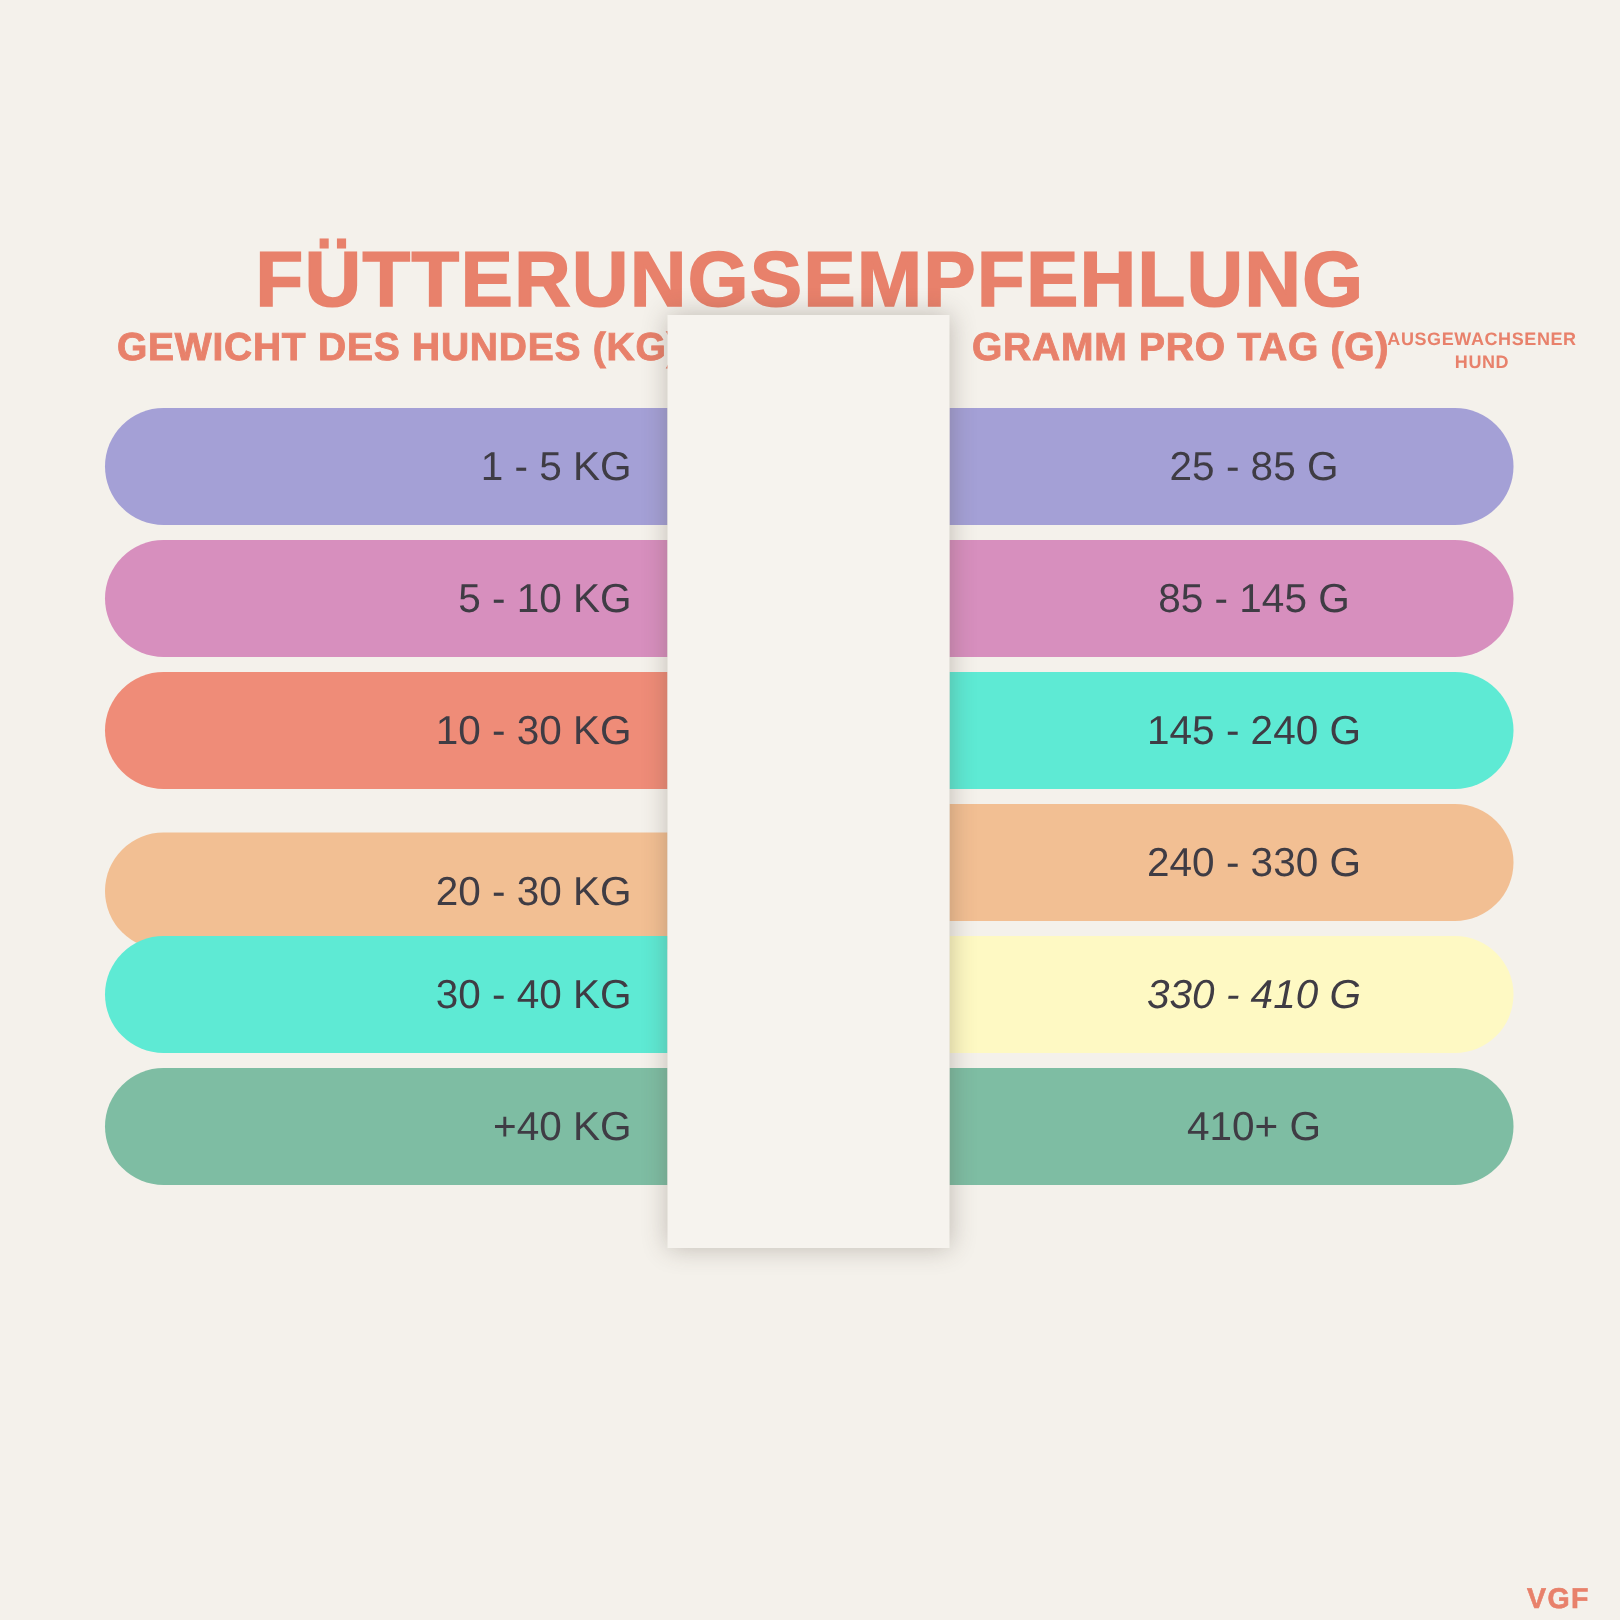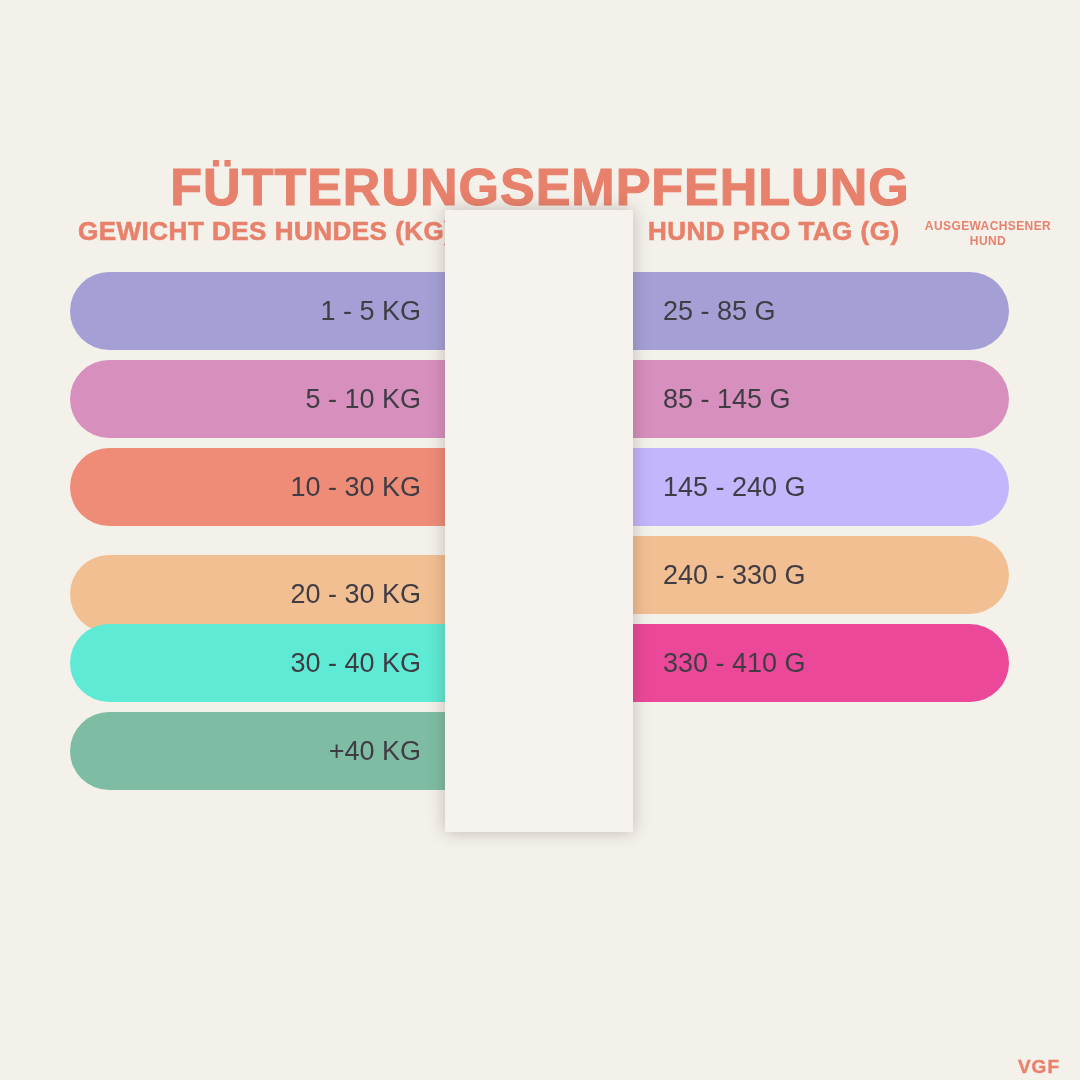--- a/index.html
+++ b/index.html
@@ -36,40 +36,40 @@
     position:absolute;top:0;height:78px;
     display:flex;align-items:center;
     color:var(--pillText);font-size:27px;
   }
   .pill.left{
     left:70px;width:375px;border-radius:39px 0 0 39px;
     justify-content:flex-end;padding-right:24px;box-sizing:border-box;
   }
   .pill.right{
     left:633px;width:376px;border-radius:0 39px 39px 0;
-    justify-content:flex-start;padding-left:30px;box-sizing:border-box;
+    justify-content:center;padding-left:30px;box-sizing:border-box;
   }
   .divider-band{
     position:absolute;top:210px;left:445px;width:188px;height:622px;
     background:var(--band);
     box-shadow:0 0 16px rgba(70,55,45,0.30);
   }
   .brand{
     position:absolute;top:1056px;left:0;width:1060px;text-align:right;
     font-size:19px;font-weight:bold;letter-spacing:1px;color:var(--accent);
     -webkit-text-stroke:0.4px currentColor;
   }
 </style>
 </head>
 <body style="background: rgb(244, 241, 235);">
 
 <h1 class="title">FÜTTERUNGSEMPFEHLUNG</h1>
 
 <div class="col-header left">GEWICHT DES HUNDES (KG)</div>
-<div class="col-header right">HUND PRO TAG (G)</div>
+<div class="col-header right">GRAMM PRO TAG (G)</div>
 <div class="adult-note">
   <span>AUSGEWACHSENER</span><br>
   <span>HUND</span>
 </div>
 
 <div class="rows">
   <div class="row">
     <div class="pill left" style="background-color: rgb(164, 160, 214);">
         <span>1 - 5 KG</span>
       </div>
@@ -82,42 +82,45 @@
         <span>5 - 10 KG</span>
       </div>
     <div class="pill right" style="background-color: rgb(215, 143, 190);">
         <span>85 - 145 G</span>
       </div>
   </div>
   <div class="row">
     <div class="pill left" style="background-color: rgb(239, 140, 120);">
         <span>10 - 30 KG</span>
       </div>
-    <div class="pill right" style="background-color: #c4b5fd;">
+    <div class="pill right" style="background-color: #5eead4;">
         <span>145 - 240 G</span>
       </div>
   </div>
   <div class="row">
     <div class="pill left" style="background-color: rgb(242, 191, 147); margin-top: 19px;">
         <span>20 - 30 KG</span>
       </div>
     <div class="pill right" style="background-color: rgb(242, 191, 147);">
         <span>240 - 330 G</span>
       </div>
   </div>
   <div class="row">
     <div class="pill left" style="background-color: #5eead4;">
         <span>30 - 40 KG</span>
       </div>
-    <div class="pill right" style="background-color: #ec4899;">
+    <div class="pill right" style="background-color: #fef9c3; font-style: italic;">
         <span>330 - 410 G</span>
       </div>
   </div>
   <div class="row">
     <div class="pill left" style="background-color: rgb(126, 189, 163);">
         <span>+40 KG</span>
+      </div>
+    <div class="pill right" style="background-color: rgb(126, 189, 163);">
+        <span>410+ G</span>
       </div>
   </div>
 </div>
 
 <div class="divider-band"></div>
 
 <div class="brand">VGF</div>
 
 </body></html>

